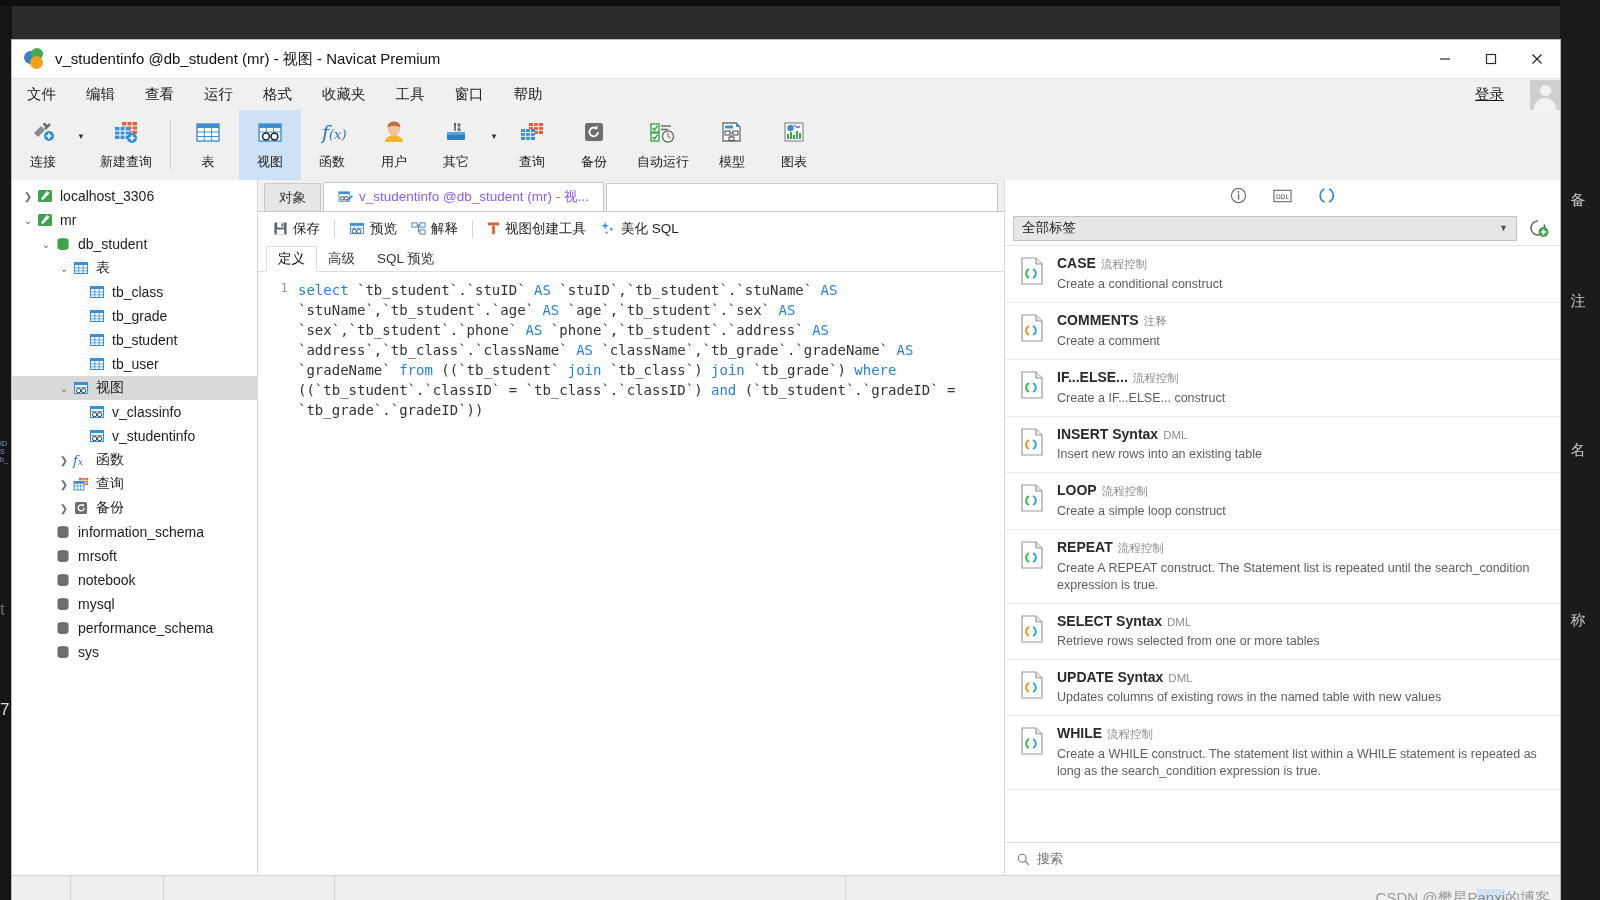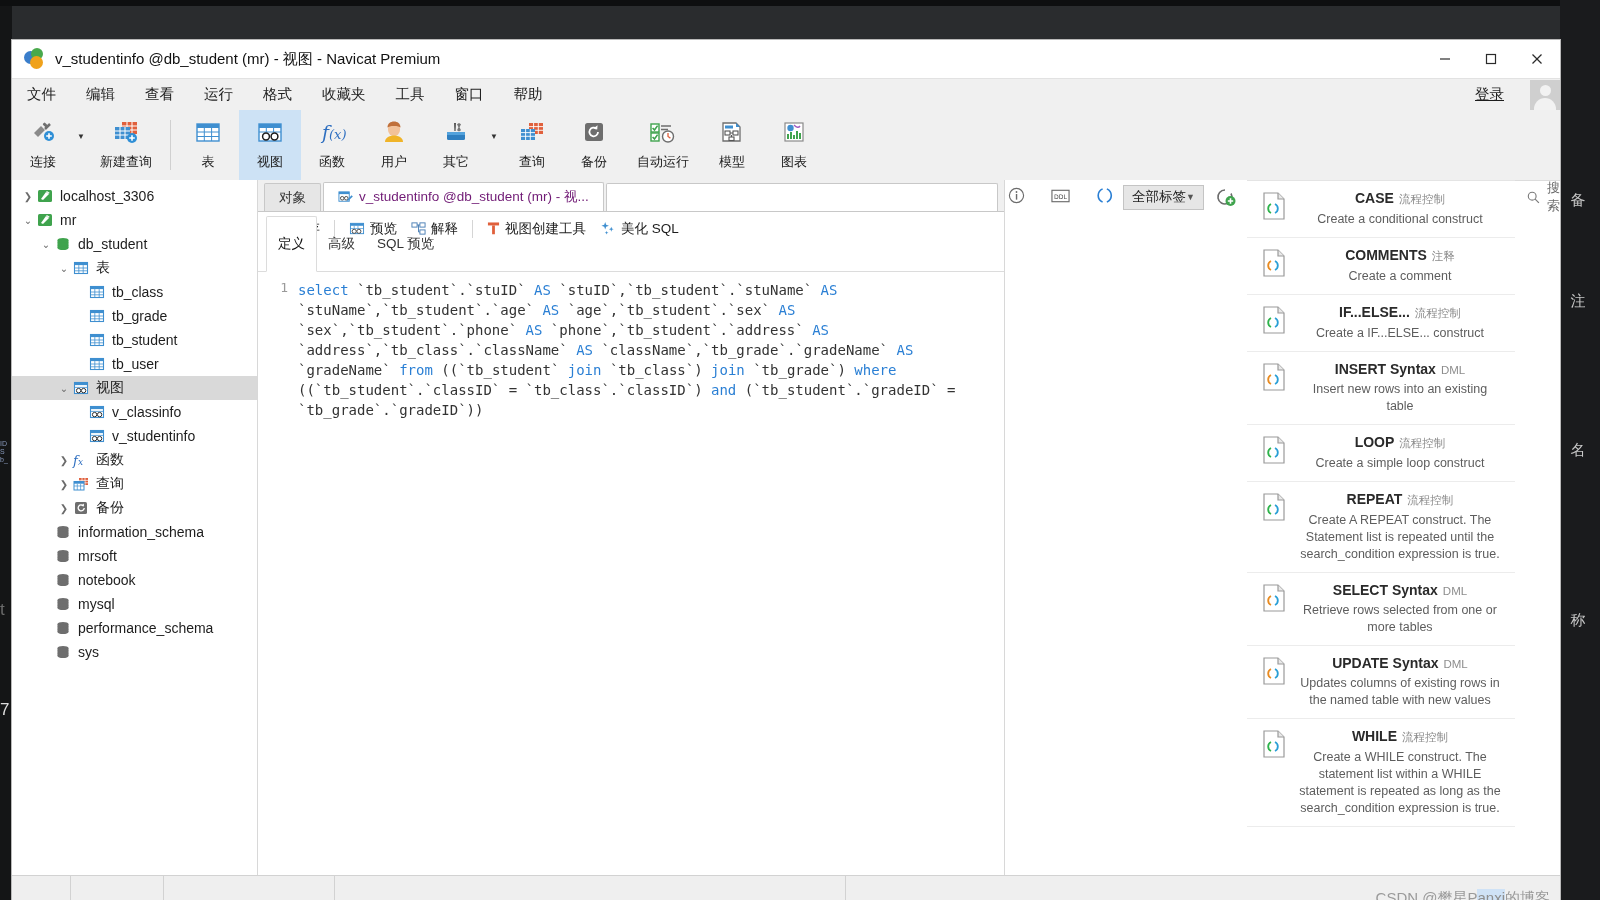--- a/index.html
+++ b/index.html
@@ -75,52 +75,52 @@
   .tree{width:245px;flex:0 0 245px;background:#ffffff;border-right:1px solid #d8d8d8;overflow:hidden;padding-top:4px;}
   .tnode{height:24px;display:flex;align-items:center;font-size:14px;color:#1d1d1d;white-space:nowrap;cursor:default;}
   .tnode.sel{background:#d9d9d9;}
   .tw{width:16px;display:flex;align-items:center;justify-content:center;color:#6b6b6b;font-size:10px;flex:0 0 16px;}
   .ticon{width:18px;height:18px;margin-right:6px;flex:0 0 18px;display:flex;align-items:center;justify-content:center;}
 
   
   .center{flex:1 1 auto;display:flex;flex-direction:column;min-width:0;border-right:1px solid #d8d8d8;}
   .tabstrip{height:31px;background:#f0f0f0;display:flex;align-items:flex-end;flex:0 0 31px;padding-left:6px;border-bottom:1px solid #c8c8c8;}
   .tab{height:27px;display:flex;align-items:center;padding:0 14px;font-size:13.5px;color:#333;background:#e6e6e6;border:1px solid #c8c8c8;border-bottom:none;margin-right:2px;border-radius:2px 2px 0 0;cursor:default;}
-  .tab.active{background:#ffffff;color:#701a75;height:28px;}
+  .tab.active{background:#ffffff;color:#8b5cf6;height:28px;}
   .tab .tico{margin-right:6px;display:flex;align-items:center;}
   .tab-filler{flex:1 1 auto;height:27px;background:#ffffff;border:1px solid #c8c8c8;border-bottom:none;border-radius:2px 2px 0 0;margin-right:6px;}
 
   .edtoolbar{height:33px;background:#fff;display:flex;align-items:center;flex:0 0 33px;padding-left:8px;}
   .tbtn{display:flex;align-items:center;height:24px;padding:0 7px;font-size:13.5px;color:#1d1d1d;cursor:default;border-radius:2px;}
   .tbtn .bi{margin-right:5px;display:flex;align-items:center;}
   .tbsep{width:1px;height:18px;background:#d5d5d5;margin:0 7px;}
 
   .subtabs{height:26px;display:flex;align-items:flex-end;flex:0 0 26px;background:#fff;padding-left:8px;border-bottom:1px solid #dcdcdc;}
-  .stab{padding:15px 11px;height:24px;line-height:24px;font-size:13.5px;color:#333;cursor:default;}
+  .stab{padding:0 11px;height:24px;line-height:24px;font-size:13.5px;color:#333;cursor:default;}
   .stab.active{background:#fff;color:#111;border:1px solid #dcdcdc;border-bottom:1px solid #fff;margin-bottom:-1px;border-radius:2px 2px 0 0;}
 
   .editor{flex:1 1 auto;display:flex;background:#fff;min-height:0;overflow:hidden;}
   .gutter{width:30px;flex:0 0 30px;text-align:right;padding:8px 6px 0 0;font-family:"DejaVu Sans Mono","Liberation Mono",monospace;font-size:13px;color:#9a9a9a;}
   .code{flex:1 1 auto;padding:8px 10px 0 4px;font-family:"DejaVu Sans Mono","Liberation Mono",monospace;font-size:14px;line-height:20px;color:#333;white-space:pre-wrap;word-break:break-word;}
   .k{color:#2a7fd4;}
   .idq{color:#333;}
 
   
-  .right{width:555px;flex:0 0 555px;display:flex;background:#fff;min-width:0;}
+  .right{width:555px;flex:0 0 555px;display:flex;flex-direction:column;background:#fff;min-width:0;}
   .rp-top{height:31px;display:flex;align-items:center;justify-content:center;gap:22px;flex:0 0 31px;background:#fff;}
   .rp-ic{width:22px;height:20px;display:flex;align-items:center;justify-content:center;cursor:default;}
   .rp-filter{height:34px;display:flex;align-items:center;padding:0 8px;flex:0 0 34px;background:#fff;}
   .combo{flex:1 1 auto;height:23px;background:#e6e6e6;border:1px solid #c4c4c4;display:flex;align-items:center;padding:0 8px;font-size:13.5px;color:#1d1d1d;justify-content:space-between;cursor:default;}
   .combo .cv{white-space:nowrap;}
   .combo .cc{font-size:9px;color:#555;}
   .rp-sync{width:28px;display:flex;align-items:center;justify-content:center;margin-left:7px;}
   .snip-list{flex:1 1 auto;overflow:hidden;border-top:1px solid #e4e4e4;}
   .snip{display:flex;padding:9px 14px 9px 14px;border-bottom:1px solid #ececec;cursor:default;}
   .snip-ic{width:26px;flex:0 0 26px;margin-right:12px;display:flex;align-items:flex-start;justify-content:center;padding-top:2px;}
-  .snip-b{flex:1 1 auto;min-width:0;text-align:center;}
+  .snip-b{flex:1 1 auto;min-width:0;}
   .snip-t{font-size:14px;font-weight:bold;color:#2a2a2a;}
   .snip-t .tag{font-size:11.5px;font-weight:normal;color:#8d8d8d;margin-left:5px;}
   .snip-d{font-size:12.5px;color:#5d5d5d;margin-top:4px;line-height:17px;}
   .rp-search{height:32px;flex:0 0 32px;border-top:1px solid #dcdcdc;display:flex;align-items:center;padding-left:12px;}
   .rp-search .lbl{font-size:13px;color:#6a6a6a;margin-left:7px;}
 
   
   .statusbar{height:28px;flex:0 0 28px;background:#efefef;border-top:1px solid #d2d2d2;display:flex;align-items:center;position:relative;}
   .sb-cell{height:28px;border-right:1px solid #d2d2d2;}
   .watermark{position:absolute;right:10px;top:8px;height:28px;line-height:28px;font-size:15px;color:#9a9a9a;white-space:nowrap;}

